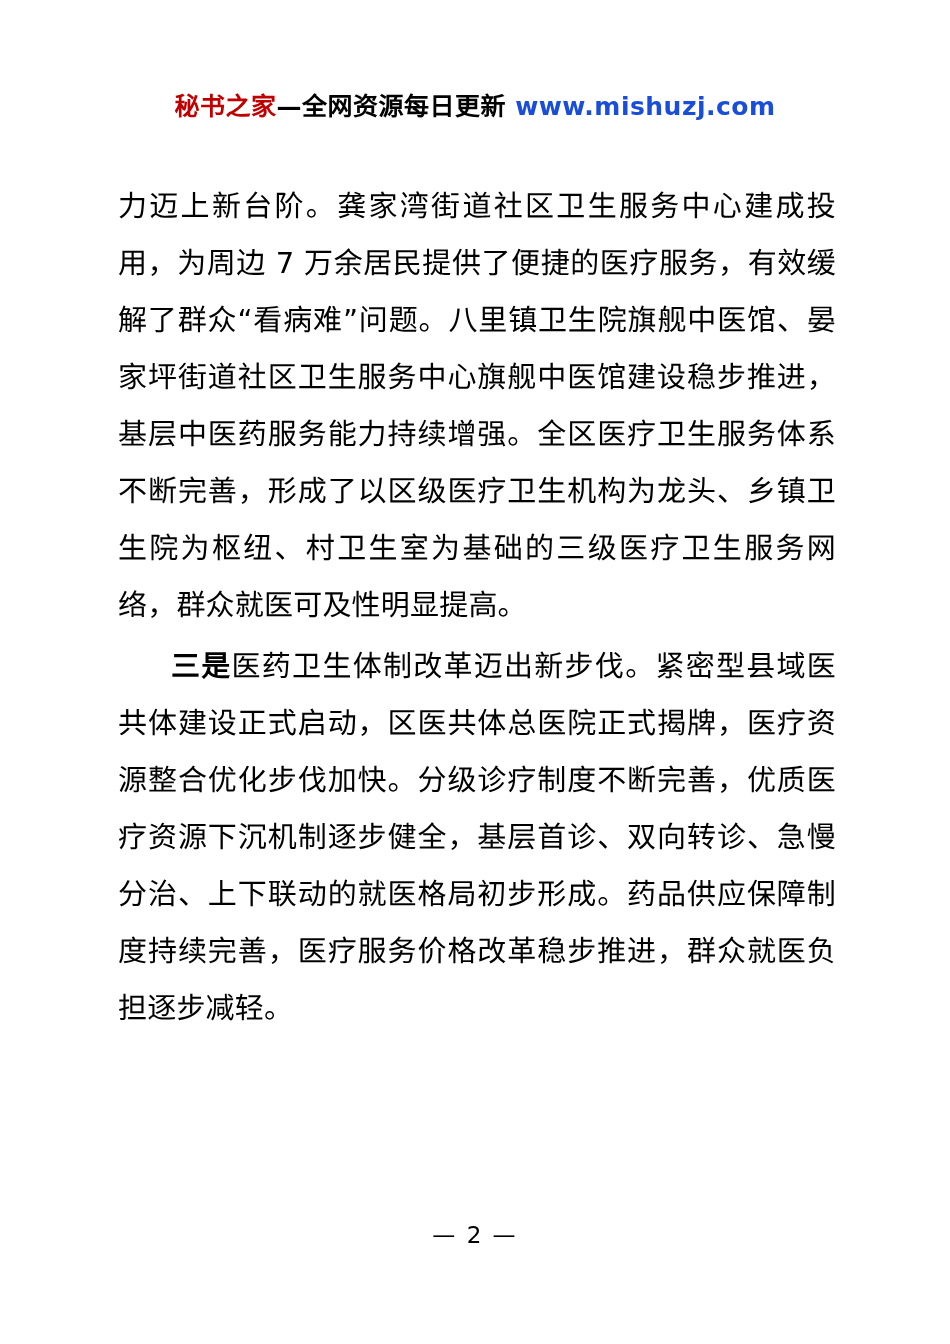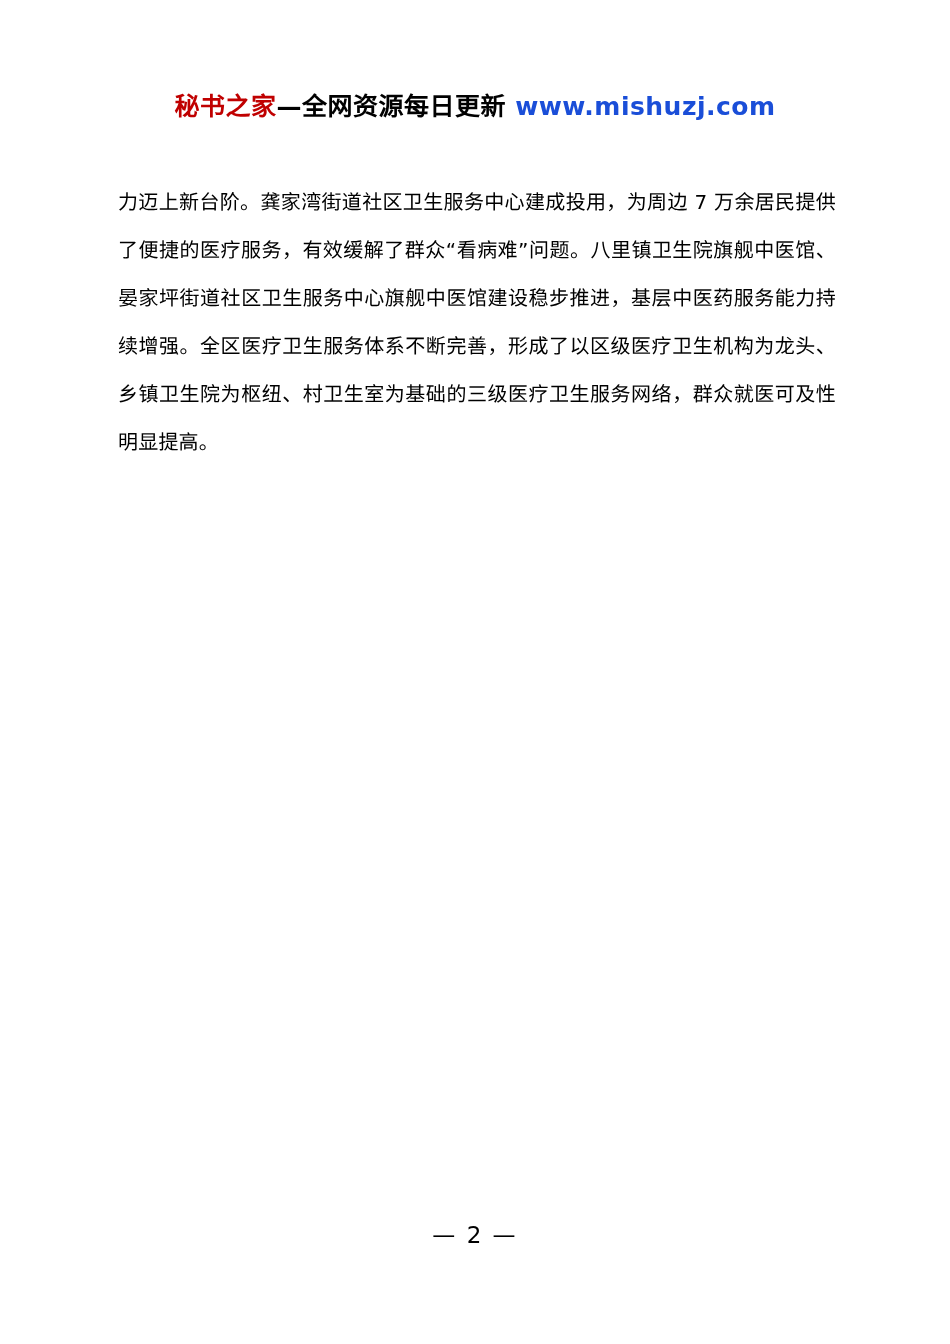--- a/index.html
+++ b/index.html
@@ -49,22 +49,22 @@
 
   
   .content {
     position: absolute;
     left: 118px;
     top: 178px;
     width: 718px;
   }
   p.para {
     margin: 0 0 4px 0;
-    font-size: 20px;
-    line-height: 48px;
+    font-size: 29px;
+    line-height: 57px;
     text-align: justify;
     text-justify: inter-ideograph;
     letter-spacing: 0.2px;
     font-family: "DejaVu Sans", "Liberation Sans", sans-serif;
     font-weight: 400;
   }
   p.indent {
     text-indent: 53px;
   }
   .lead {
@@ -91,18 +91,19 @@
 
   <div class="banner">
     <span class="brand">秘书之家</span><span class="tagline">—全网资源每日更新</span> <span class="site">www.mishuzj.com</span>
   </div>
 
   <div class="content">
 
     <p class="para"><span>力迈上新台阶。龚家湾街道社区卫生服务中心建成投用，为周边 7 万余居民提供了便捷的医疗服务，有效缓解了群众“看病难”问题。八里镇卫生院旗舰中医馆、晏家坪街道社区卫生服务中心旗舰中医馆建设稳步推进，基层中医药服务能力持续增强。全区医疗卫生服务体系不断完善，形成了以区级医疗卫生机构为龙头、乡镇卫生院为枢纽、村卫生室为基础的三级医疗卫生服务网络，群众就医可及性明显提高。</span></p>
 
 
+    <p class="para indent"><span class="lead">三是</span><span>医药卫生体制改革迈出新步伐。紧密型县域医共体建设正式启动，区医共体总医院正式揭牌，医疗资源整合优化步伐加快。分级诊疗制度不断完善，优质医疗资源下沉机制逐步健全，基层首诊、双向转诊、急慢分治、上下联动的就医格局初步形成。药品供应保障制度持续完善，医疗服务价格改革稳步推进，群众就医负担逐步减轻。</span></p>
 
   </div>
 
   <div class="footer">— 2 —</div>
 
 </div>
 
 </body></html>

